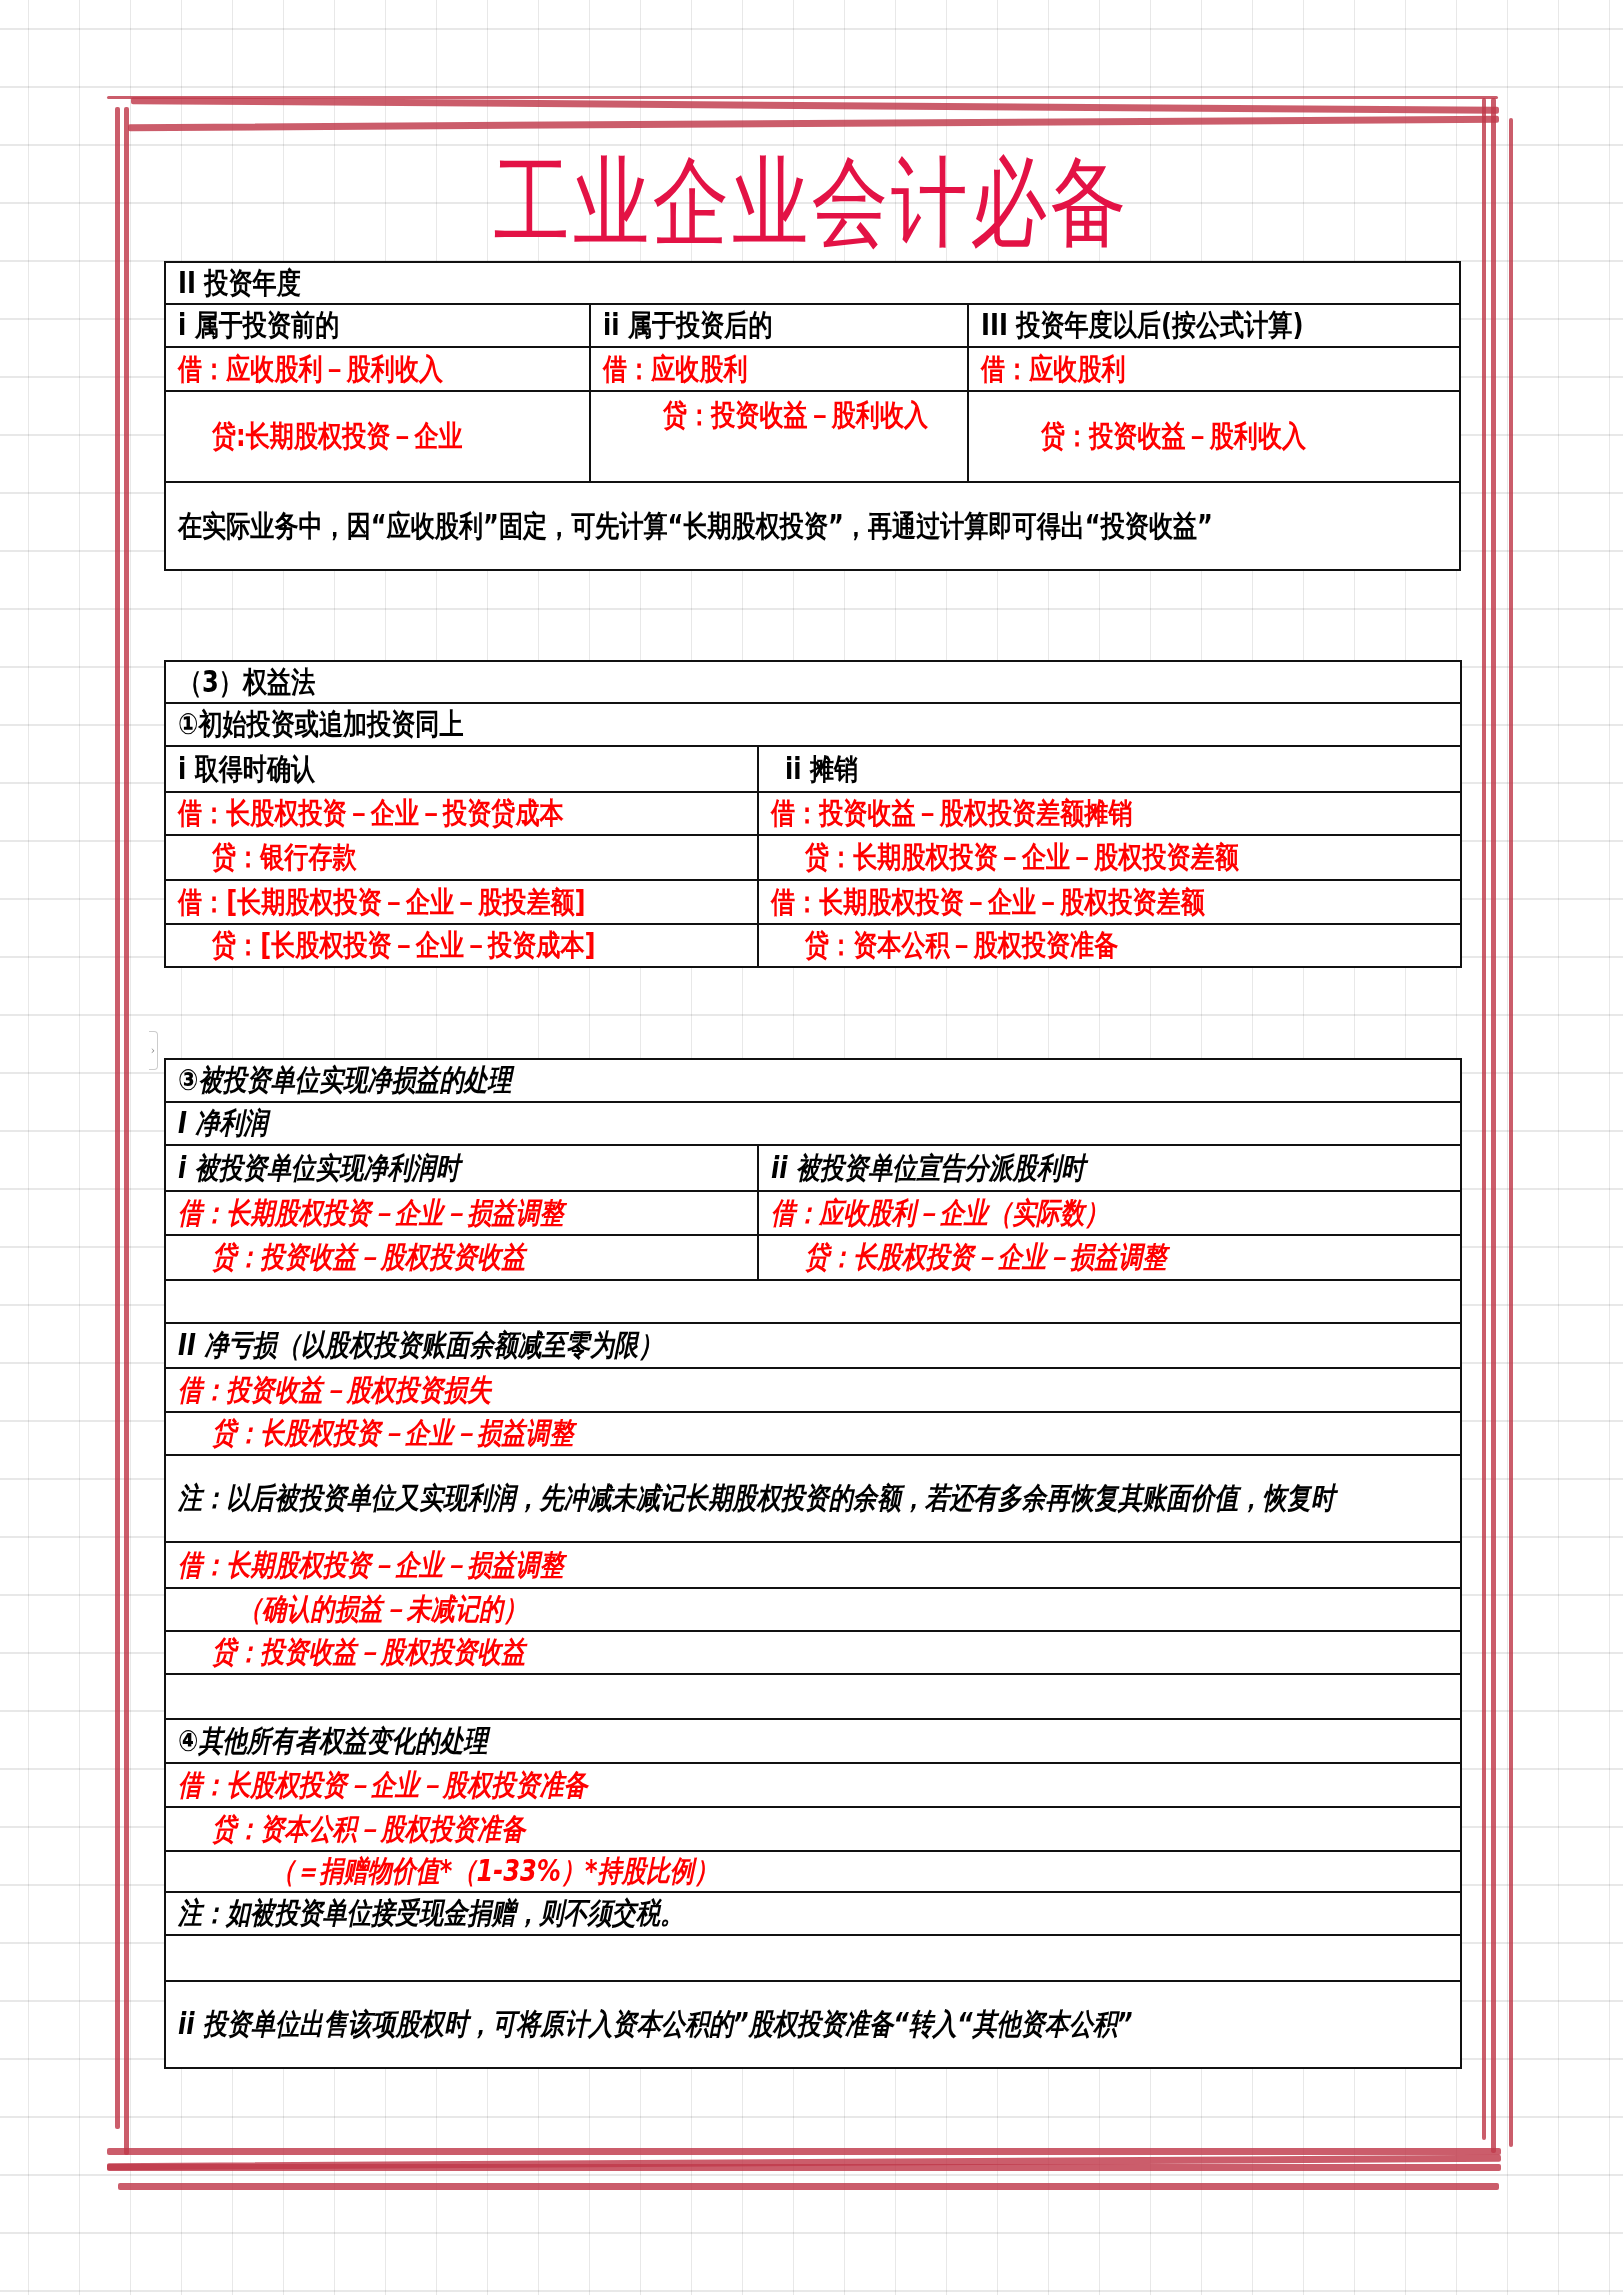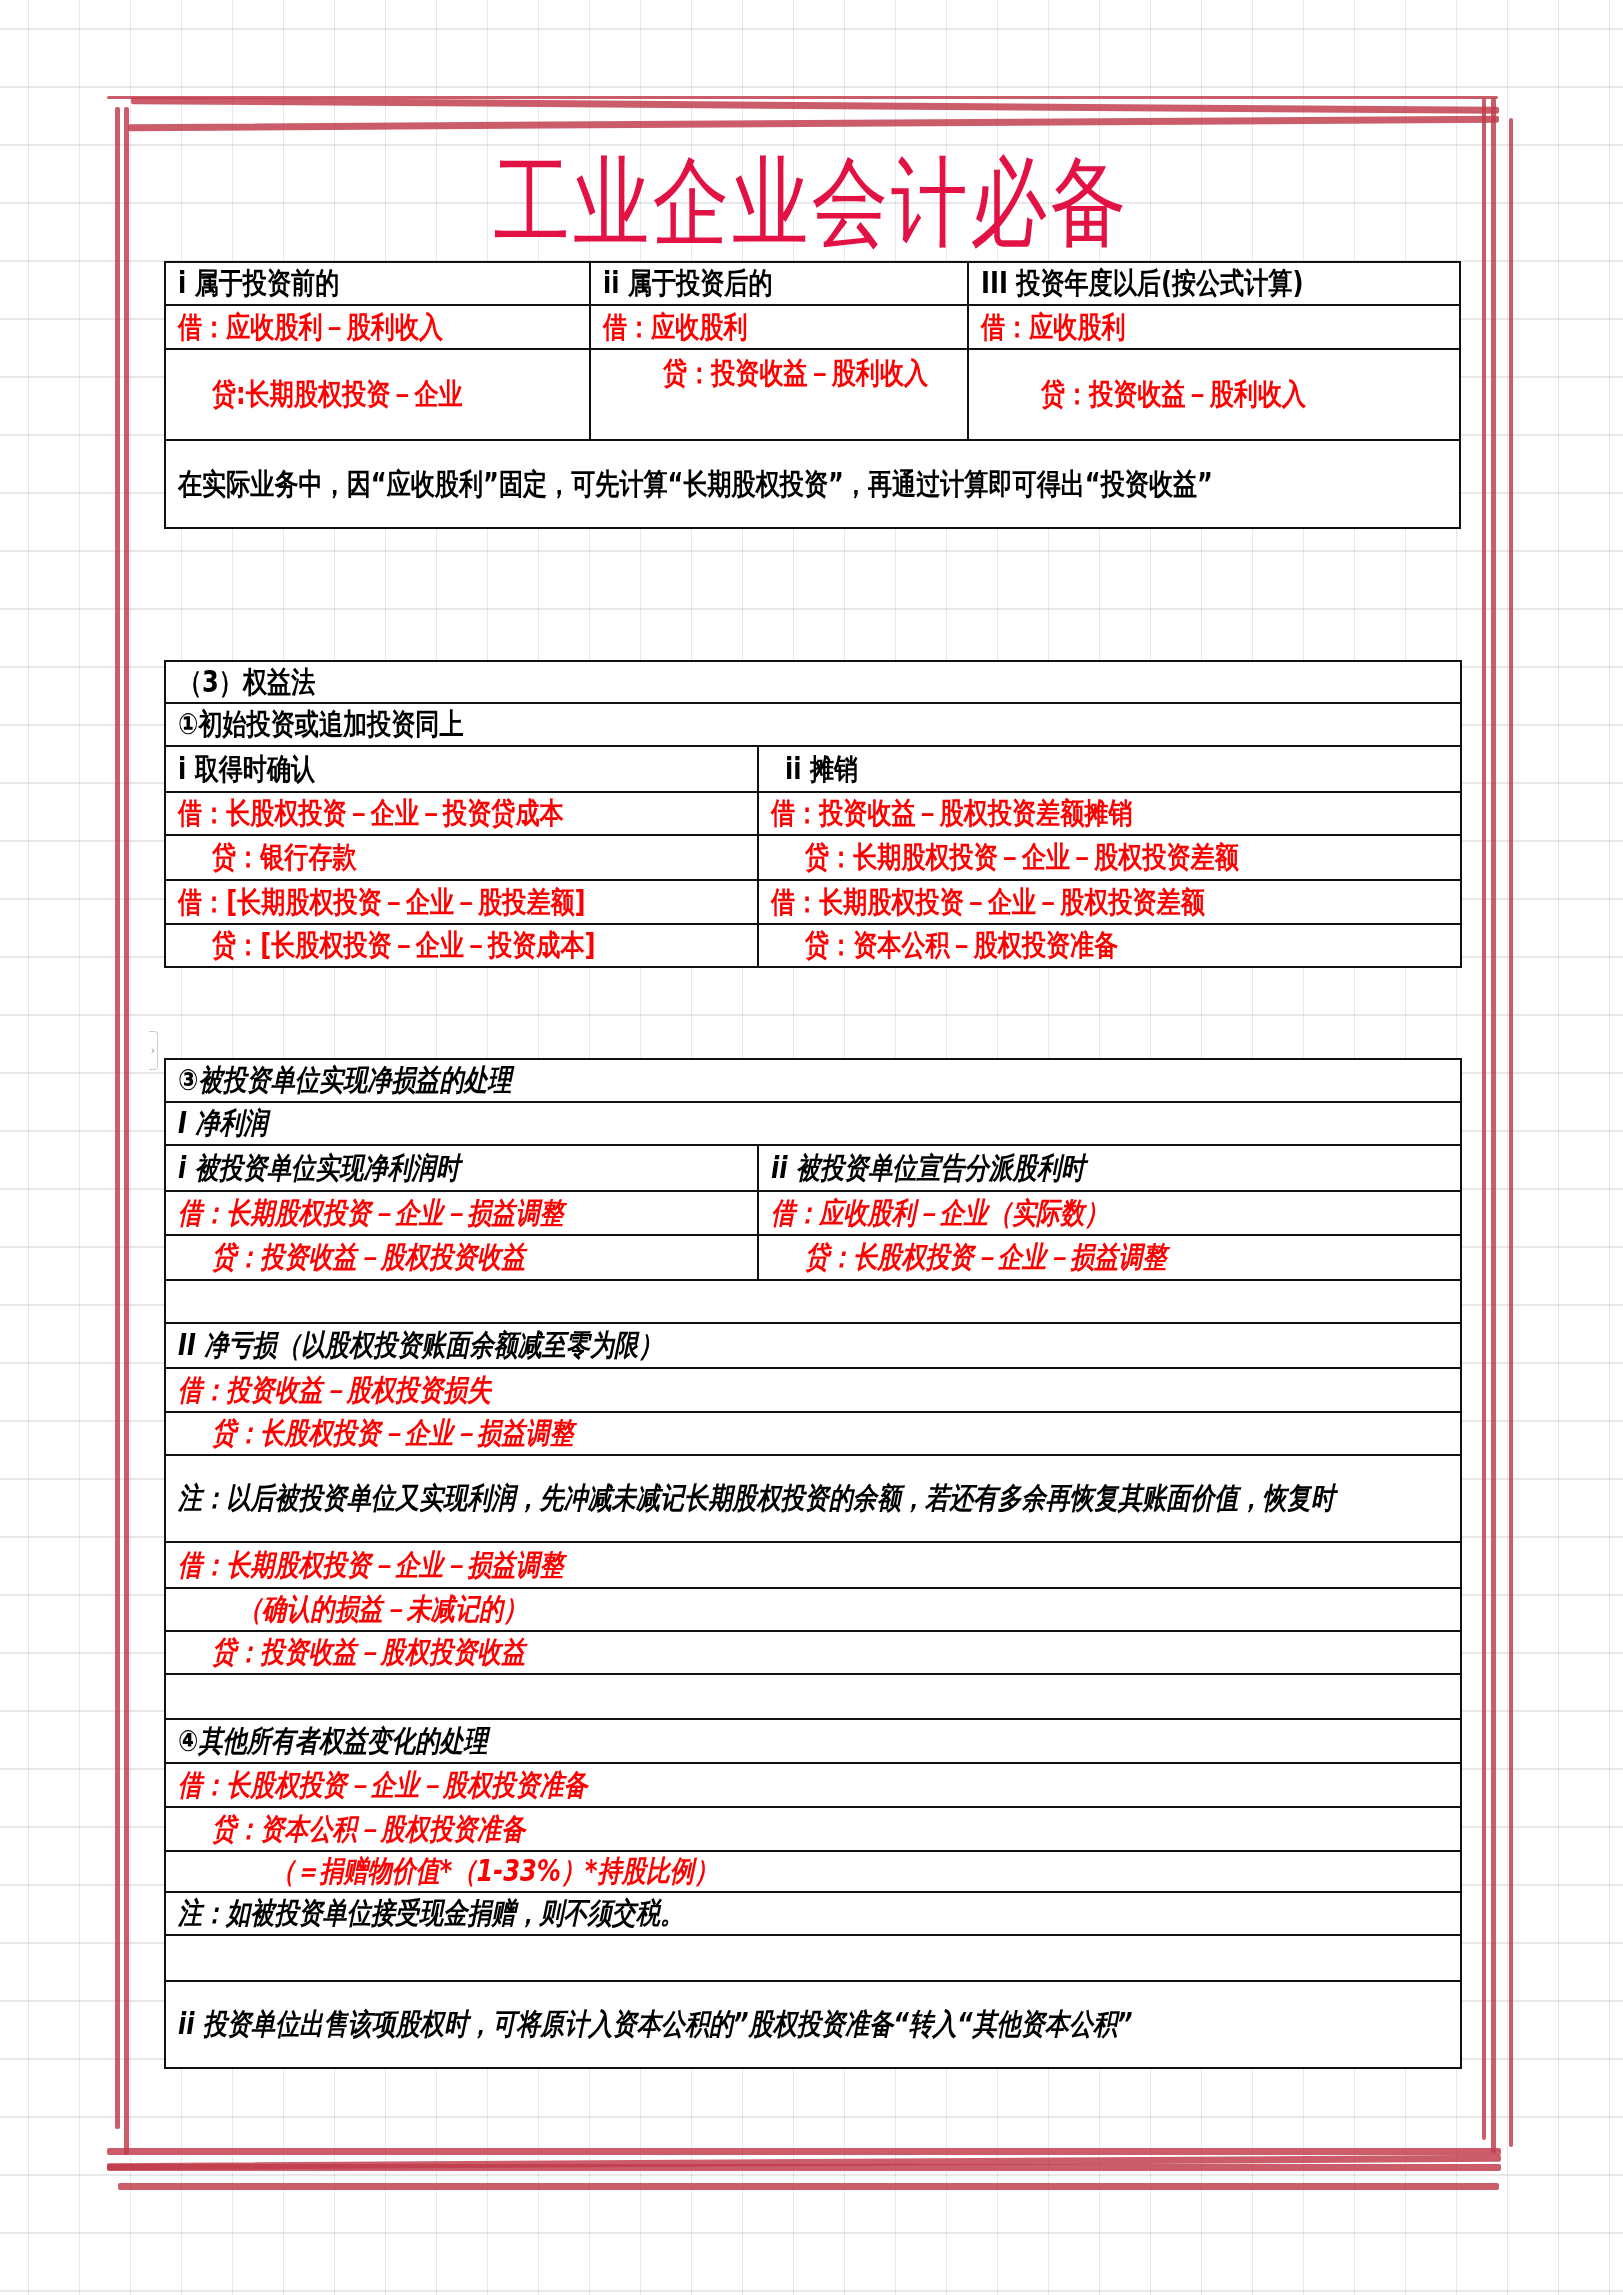--- a/index.html
+++ b/index.html
@@ -57,20 +57,23 @@
 
 <div class="title">工业企业会计必备</div>
 
 <table class="grid" style="top:261px;">
   <colgroup>
       <col style="width:425px">
       <col style="width:378px">
       <col style="width:492px">
     </colgroup>
   <tbody>
+      <tr style="height:42px">
+    <td colspan="3"><span class="cond">II 投资年度</span></td>
+  </tr>
   <tr style="height:43px">
     <td><span class="cond">i 属于投资前的</span></td>
     <td><span class="cond">ii 属于投资后的</span></td>
     <td><span class="cond">III 投资年度以后(按公式计算)</span></td>
   </tr>
   <tr style="height:44px">
     <td class="red"><span class="cond">借：应收股利－股利收入</span></td>
     <td class="red"><span class="cond">借：应收股利</span></td>
     <td class="red"><span class="cond">借：应收股利</span></td>
   </tr>

